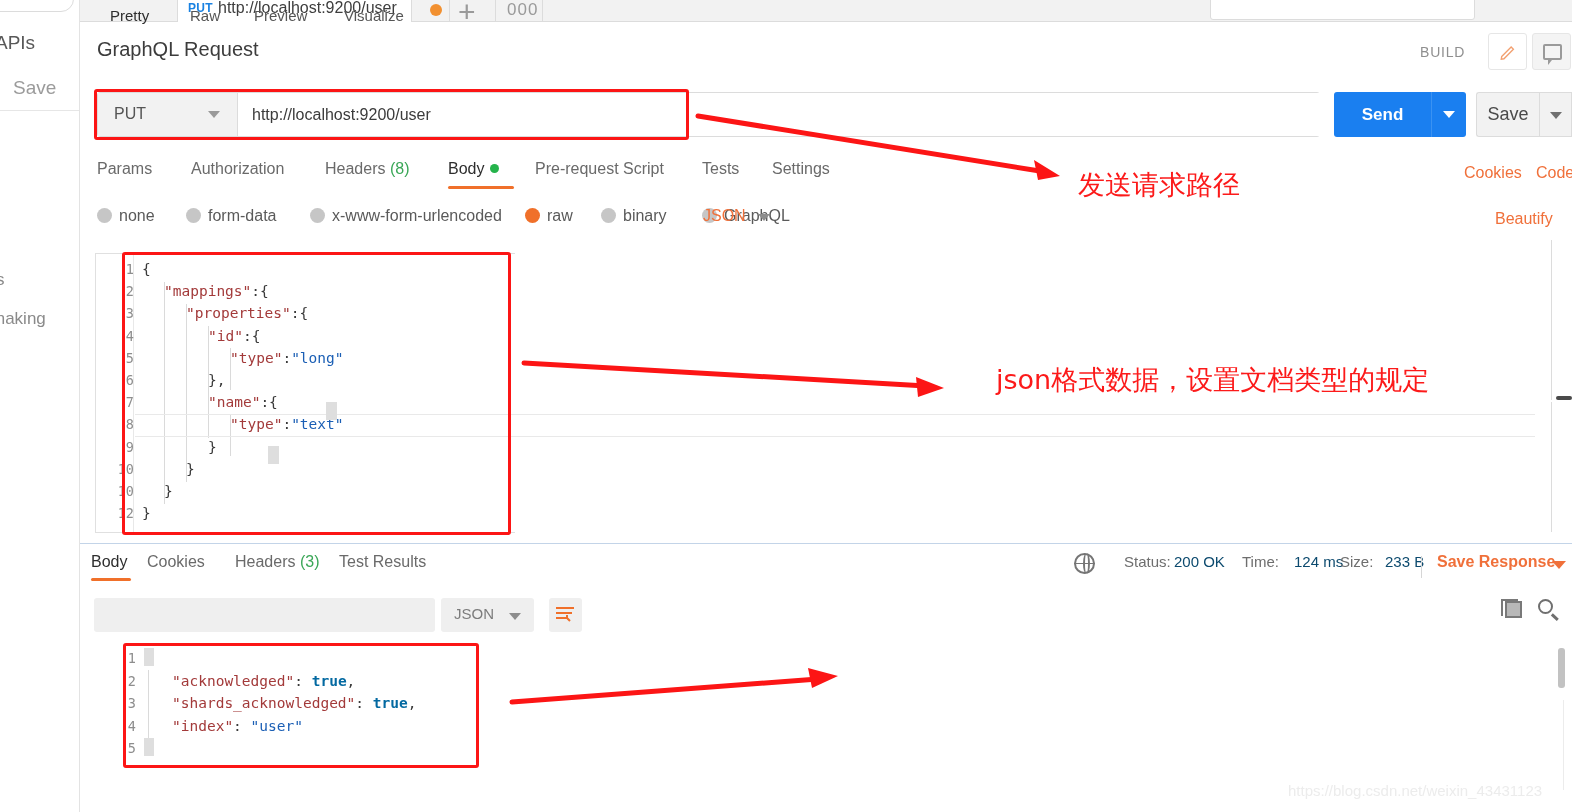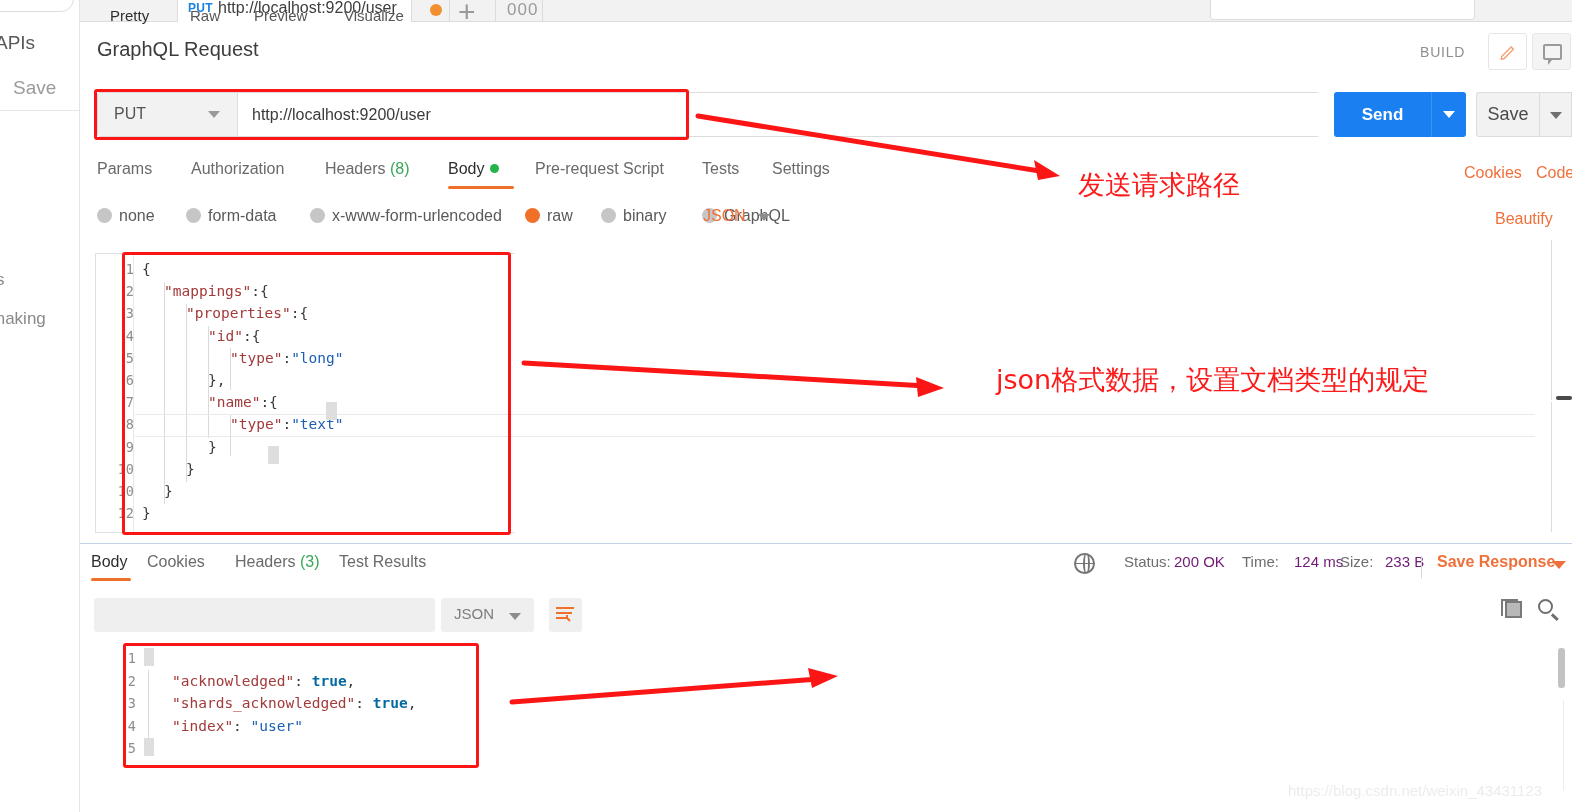--- a/index.html
+++ b/index.html
@@ -222,21 +222,21 @@
   .arrow-svg { position: absolute; pointer-events: none; }
 
   
   .resp-divider {
     position: absolute; left: 80px; top: 543px; width: 1492px; height: 1px;
     background: #c3d4e8;
   }
   .resptabs { position: absolute; left: 91px; top: 553px; height: 28px; }
   .status-bar { position: absolute; top: 553px; height: 24px; }
   .st-label { position: absolute; font-size: 15px; color: #6e6e6e; white-space: nowrap; }
-  .st-val { color: #701a75; text-align: right; }
+  .st-val { color: #0c4a6e; text-align: right; }
   .st-sep { position: absolute; top: 556px; width: 1px; height: 22px; background: #d6d6d6; }
   .globe {
     position: absolute; left: 1074px; top: 553px; width: 21px; height: 21px;
     border: 2px solid #757575; border-radius: 50%;
   }
   .globe::before {
     content:''; position:absolute; left: 7px; top: -2px; width: 3px; height: 21px;
     border: 2px solid #757575; border-radius: 50%; border-top: none; border-bottom: none;
   }
   .globe::after {

